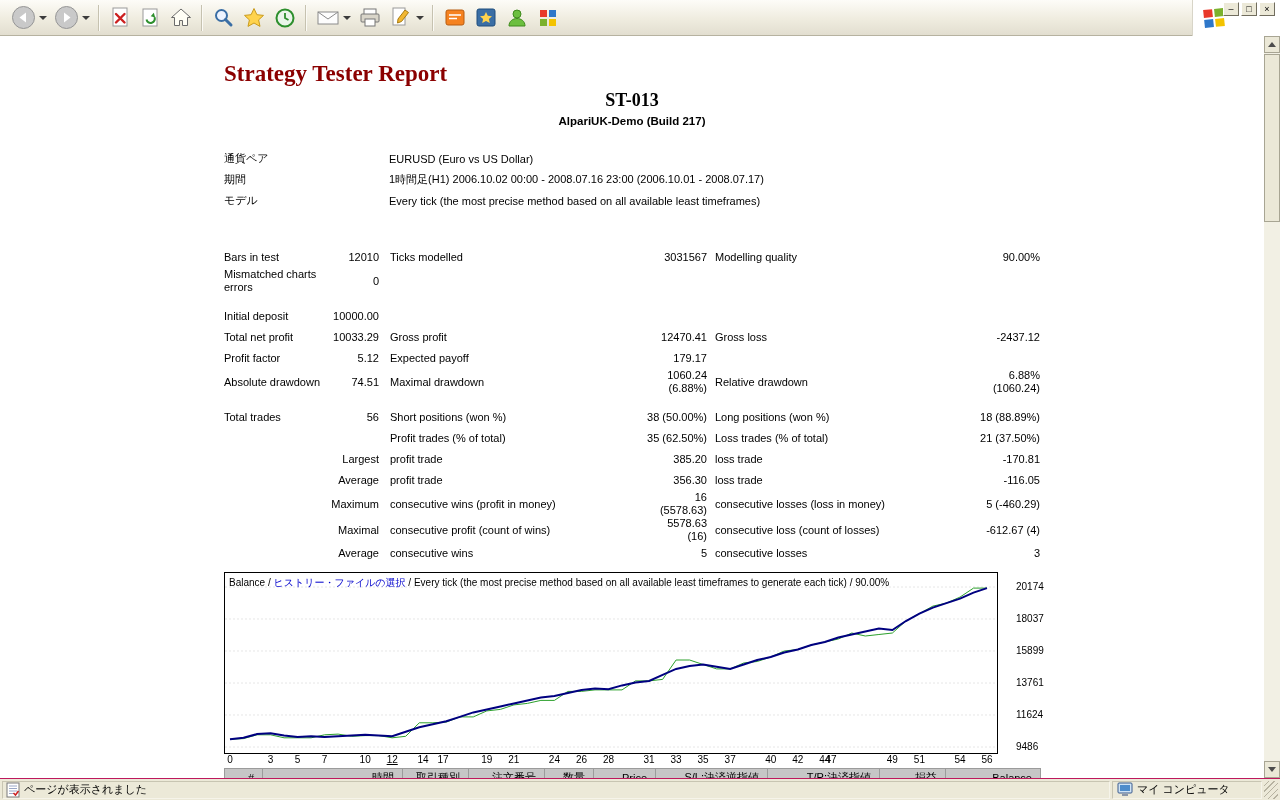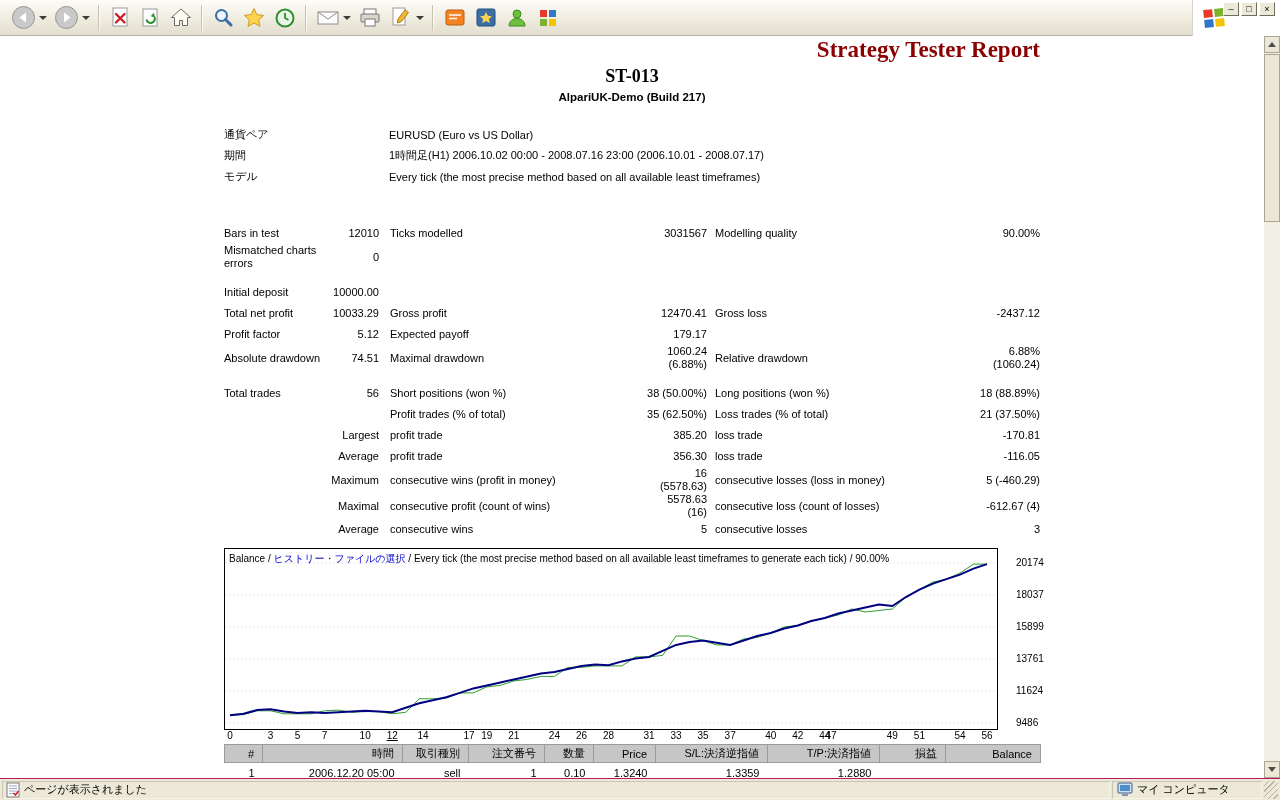--- a/index.html
+++ b/index.html
@@ -8,21 +8,21 @@
 .toolbar{position:absolute;top:0;left:0;width:1280px;height:36px;background:linear-gradient(#fdfcf8,#efecdf 55%,#e2ded0);border-bottom:1px solid #b6b2a0;display:flex;align-items:center;padding-left:8px;}
 .tb-btn{display:flex;align-items:center;height:30px;padding:0 3px;margin-right:1px;}
 .tb-sep{width:2px;height:26px;border-left:1px solid #c6c2b0;border-right:1px solid #fbfaf5;margin:0 6px 0 4px;}
 .drop{width:0;height:0;border-left:4px solid transparent;border-right:4px solid transparent;border-top:4px solid #3c3c3c;margin-left:3px;}
 .throbber{position:absolute;top:0;right:0;width:88px;height:36px;background:#fff;border-left:1px solid #d8d5c8;}
 .win-logo{position:absolute;top:4px;left:6px;}
 .win-controls{position:absolute;top:2px;right:5px;display:flex;gap:2px;}
 .wc{width:16px;height:14px;background:#ece9d8;border:1px solid;border-color:#fff #716d5e #716d5e #fff;font-size:9px;line-height:12px;text-align:center;cursor:default;}
 .content{position:absolute;top:36px;left:0;width:1264px;height:742px;background:#fff;overflow:hidden;}
 .report{width:816px;margin:0 auto;}
-.r-title{margin-top:0;text-align:right;font-family:"Liberation Serif","DejaVu Serif",serif;font-weight:bold;font-size:23px;line-height:27px;}
+.r-title{margin-top:24px;text-align:left;font-family:"Liberation Serif","DejaVu Serif",serif;font-weight:bold;font-size:23px;line-height:27px;}
 .r-sub{margin-top:3px;text-align:center;font-family:"Liberation Serif","DejaVu Serif",serif;font-weight:bold;font-size:18px;line-height:21px;}
 .r-acct{margin-top:4px;text-align:center;font-weight:bold;font-size:11.5px;line-height:13px;}
 table{border-collapse:collapse;table-layout:fixed;width:816px;font-size:11px;}
 .info-table{margin-top:20px;}
 .info-table td{height:21px;vertical-align:middle;}
 .info-table td.info-label{width:165px;}
 .stats-table{margin-top:36px;}
 .stats-table td{height:21px;vertical-align:middle;line-height:13px;}
 .stats-table td.c1{width:105px;}
 .stats-table td.c2{width:50px;text-align:right;}
@@ -340,21 +340,21 @@
           </div>
       </div>
       <div class="chart-x">
           <span style="left: 6px;">0</span>
           <span style="left: 46.5536px;">3</span>
           <span style="left: 73.5893px;">5</span>
           <span style="left: 100.625px;">7</span>
           <span style="left: 141.179px;">10</span>
           <span style="left: 168.214px; text-decoration: underline;">12</span>
           <span style="left: 199px;">14</span>
-          <span style="left: 245px;">17</span>
+          <span style="left: 219px;">17</span>
           <span style="left: 262.839px;">19</span>
           <span style="left: 289.875px;">21</span>
           <span style="left: 330.429px;">24</span>
           <span style="left: 357.464px;">26</span>
           <span style="left: 384.5px;">28</span>
           <span style="left: 425.054px;">31</span>
           <span style="left: 452.089px;">33</span>
           <span style="left: 479.125px;">35</span>
           <span style="left: 506.161px;">37</span>
           <span style="left: 546.714px;">40</span>

